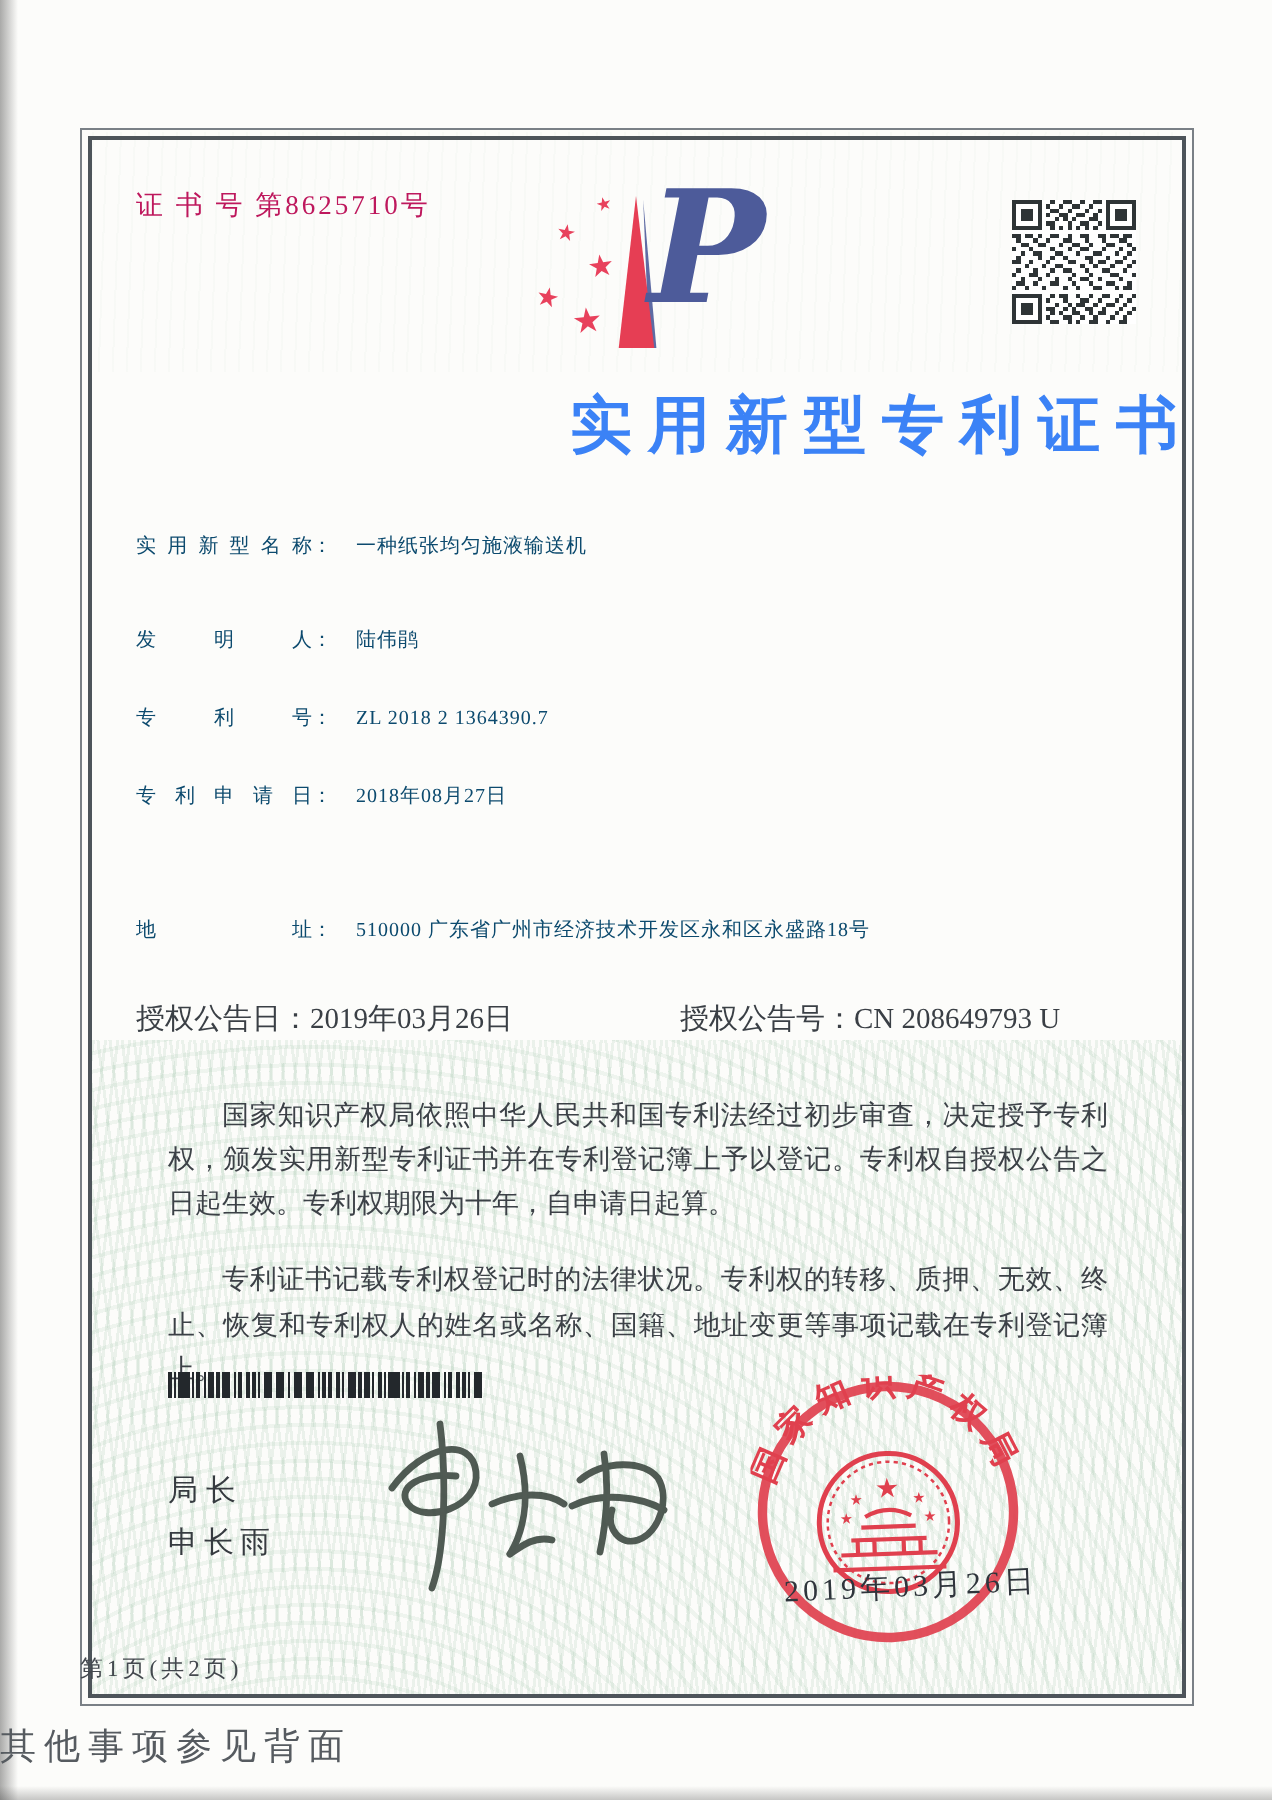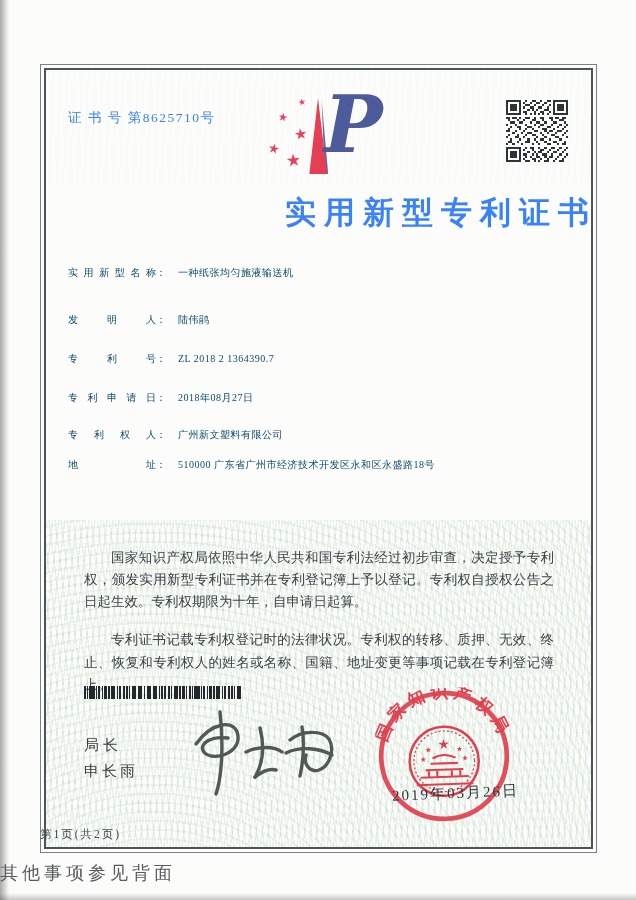--- a/index.html
+++ b/index.html
@@ -19,21 +19,21 @@
   .frame::before{content:"";position:absolute;inset:3px;border:2px solid #4d545a;}
 
   .guilloche{position:absolute;left:46px;right:45px;top:520px;bottom:53px;pointer-events:none;
     background:
       repeating-linear-gradient(97deg, rgba(135,180,148,.15) 0 1.5px, rgba(255,255,255,0) 1.5px 6px),
       repeating-linear-gradient(83deg, rgba(135,180,148,.15) 0 1.5px, rgba(255,255,255,0) 1.5px 6px),
       repeating-radial-gradient(circle at 20% 150%, rgba(120,175,135,.10) 0 2px, rgba(255,255,255,0) 2px 9px);}
   .guilloche2{position:absolute;left:46px;right:45px;top:66px;height:120px;pointer-events:none;opacity:.5;
     background:repeating-linear-gradient(92deg, rgba(140,180,150,.08) 0 1px, rgba(255,255,255,0) 1px 7px);}
 
-  .cert-no{position:absolute;left:68px;top:94px;font-size:13.5px;letter-spacing:1.5px;color:#3b82f6;margin-top:15px;}
+  .cert-no{position:absolute;left:68px;top:94px;font-size:13.5px;letter-spacing:1.5px;color:#be185d;}
 
   
   .logo{position:absolute;left:258px;top:94px;width:116px;height:88px;}
   .logo .spike{position:absolute;left:48px;top:4px;width:24px;height:76px;background:#e63e54;
     clip-path:polygon(50% 0,88% 100%,14% 100%);}
   .logo .spike-blue{position:absolute;left:60px;top:6px;width:12px;height:74px;background:#4d5b9a;
     clip-path:polygon(30% 0,85% 100%,55% 100%);opacity:.9;}
   .logo .pletter{position:absolute;left:66px;top:-8px;font-family:"DejaVu Serif","Liberation Serif",serif;
     font-size:78px;line-height:1;font-style:italic;font-weight:bold;color:#4d5b9a;}
   .lstar{position:absolute;color:#e8415c;line-height:1;}
@@ -120,27 +120,30 @@
   </div>
   <div class="row r1">
     <span class="lbl">发明人</span><span class="colon">：</span><span class="val">陆伟鹃</span>
   </div>
   <div class="row r2">
     <span class="lbl">专利号</span><span class="colon">：</span><span class="val">ZL 2018 2 1364390.7</span>
   </div>
   <div class="row r3">
     <span class="lbl">专利申请日</span><span class="colon">：</span><span class="val">2018年08月27日</span>
   </div>
-  <div class="row r4">
-    <span class="lbl">专利权人</span><span class="colon">：</span><span class="val">广州新文塑料有限公司</span>
-  </div>
   <div class="row r5">
     <span class="lbl">地址</span><span class="colon">：</span><span class="val">510000 广东省广州市经济技术开发区永和区永盛路18号</span>
   </div>
 
+  <div class="grant">
+    <span>授权公告日</span><span>：</span><span>2019年03月26日</span>
+    <span class="g2">
+      <span>授权公告号</span><span>：</span><span>CN 208649793 U</span>
+    </span>
+  </div>
 
   <div class="body-text">
     <p>国家知识产权局依照中华人民共和国专利法经过初步审查，决定授予专利权，颁发实用新型专利证书并在专利登记簿上予以登记。专利权自授权公告之日起生效。专利权期限为十年，自申请日起算。</p>
     <p>专利证书记载专利权登记时的法律状况。专利权的转移、质押、无效、终止、恢复和专利权人的姓名或名称、国籍、地址变更等事项记载在专利登记簿上。</p>
   </div>
 
   <div class="barcode"></div>
 
   <div class="sig-role">局长</div>
   <div class="sig-name">申长雨</div>

